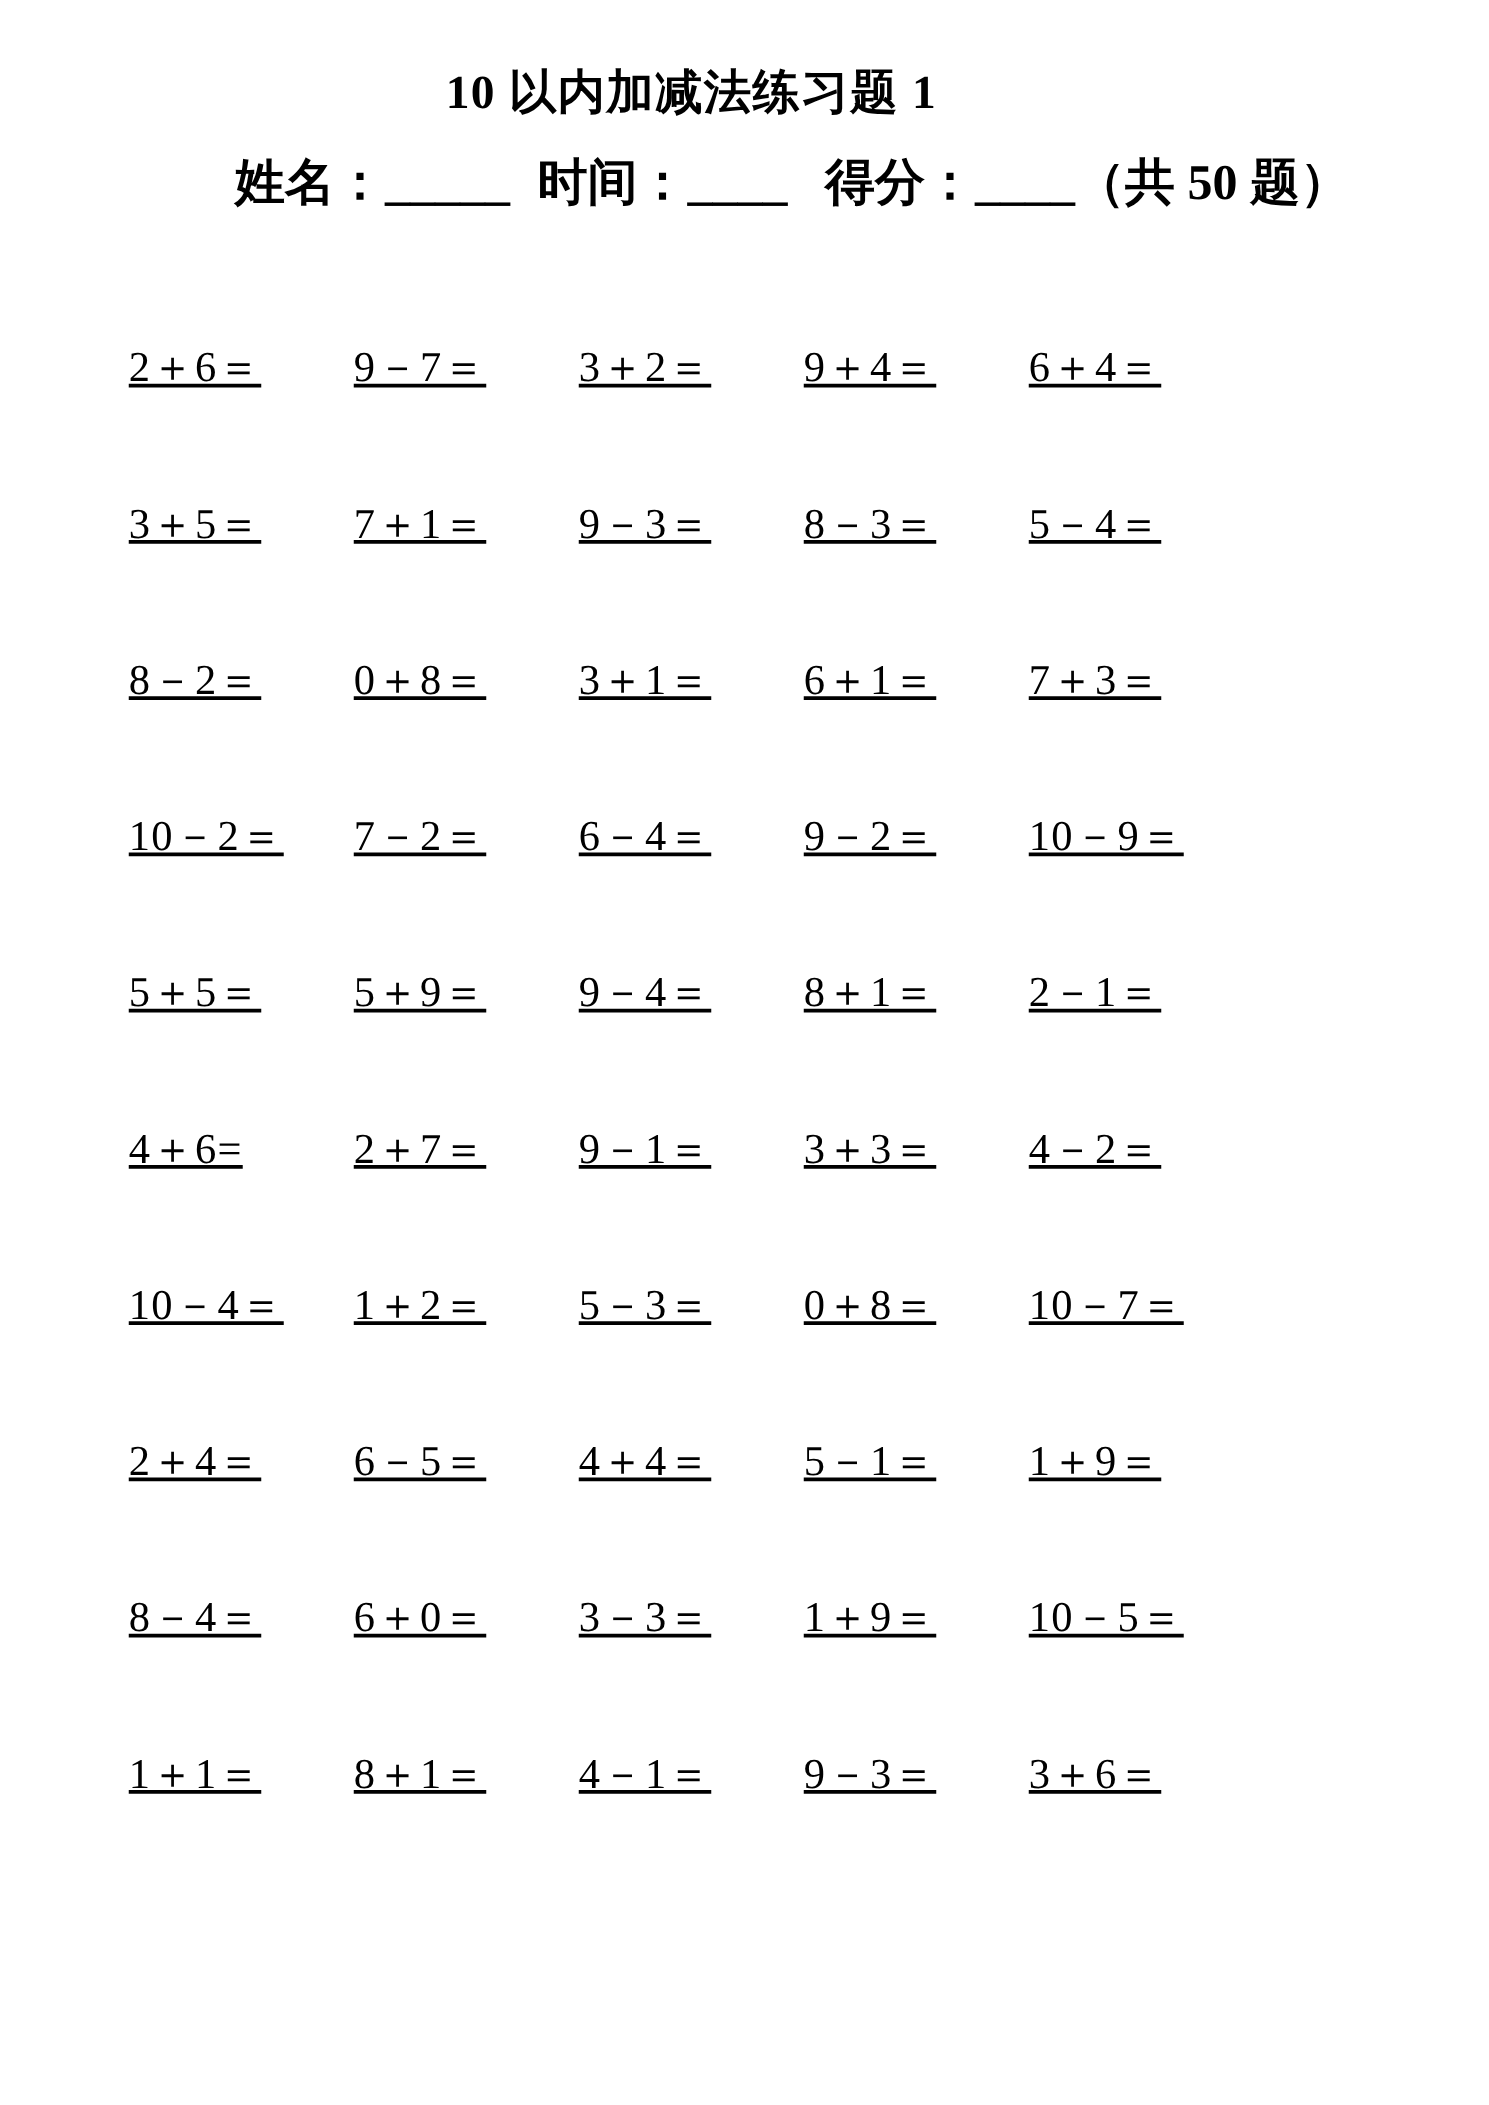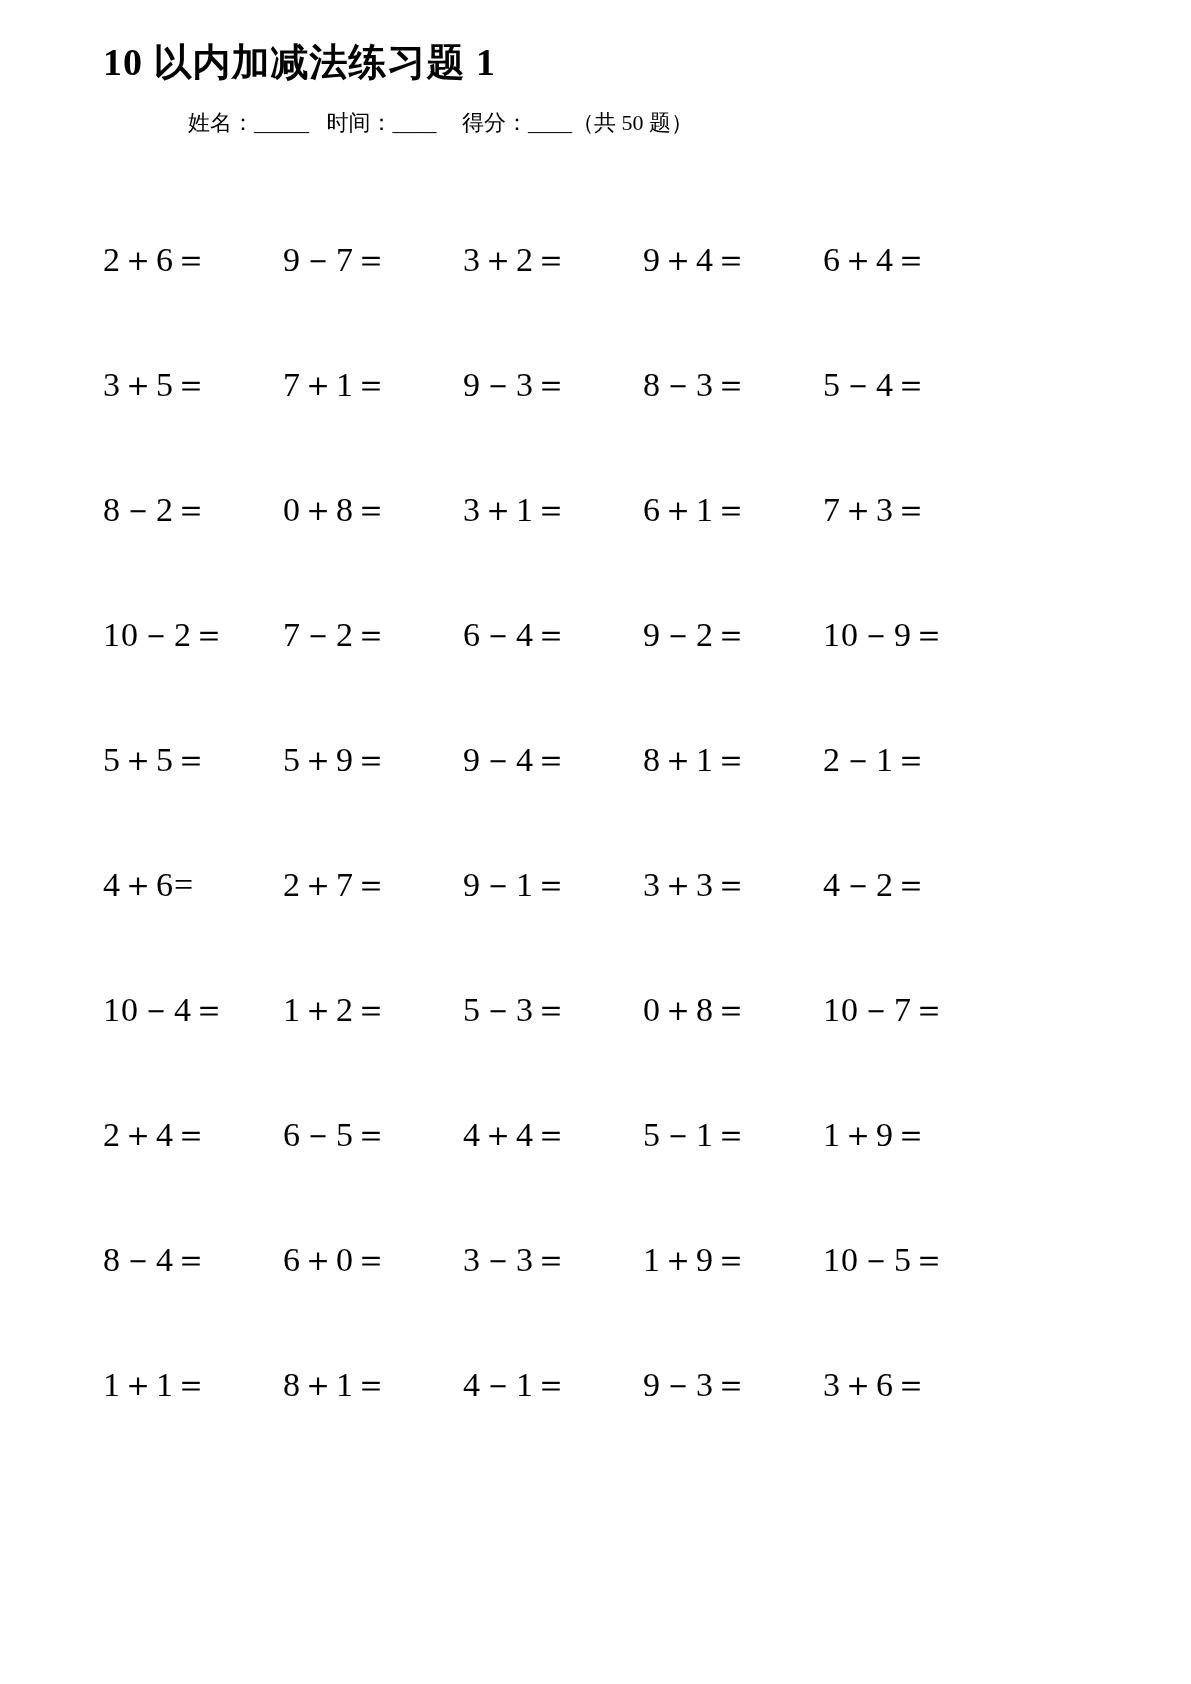--- a/index.html
+++ b/index.html
@@ -12,50 +12,53 @@
     height: 1684px;
     font-family: "Liberation Serif", "DejaVu Serif", serif;
     color: #000000;
     overflow: hidden;
   }
   .doc {
     width: 900px;
     margin-left: 103px;
   }
   .title {
-    margin: 0;
+    margin: 12px;
     padding-top: 40px;
+    text-align: center;
     font-size: 38px;
     font-weight: bold;
     line-height: 1.2;
     letter-spacing: 1px;
     white-space: nowrap;
   }
   .meta {
     margin-top: 24px;
     margin-left: 85px;
-    font-size: 22px;
+    font-size: 40px;
     line-height: 1.2;
     white-space: nowrap;
+    font-weight: bold;
   }
   .meta .label { letter-spacing: 0; }
   .blank {
     letter-spacing: 0;
     display: inline-block;
   }
   .gap-sm { display: inline-block; width: 12px; }
   .gap-md { display: inline-block; width: 20px; }
   .grid {
     margin-top: 62px;
   }
   .row {
     height: 125px;
     display: grid;
     grid-template-columns: repeat(5, 180px);
     align-items: center;
+    text-decoration: underline;
   }
   .cell {
     font-size: 34px;
     letter-spacing: 1px;
     white-space: nowrap;
   }
 </style>
 </head>
 <body>
 

